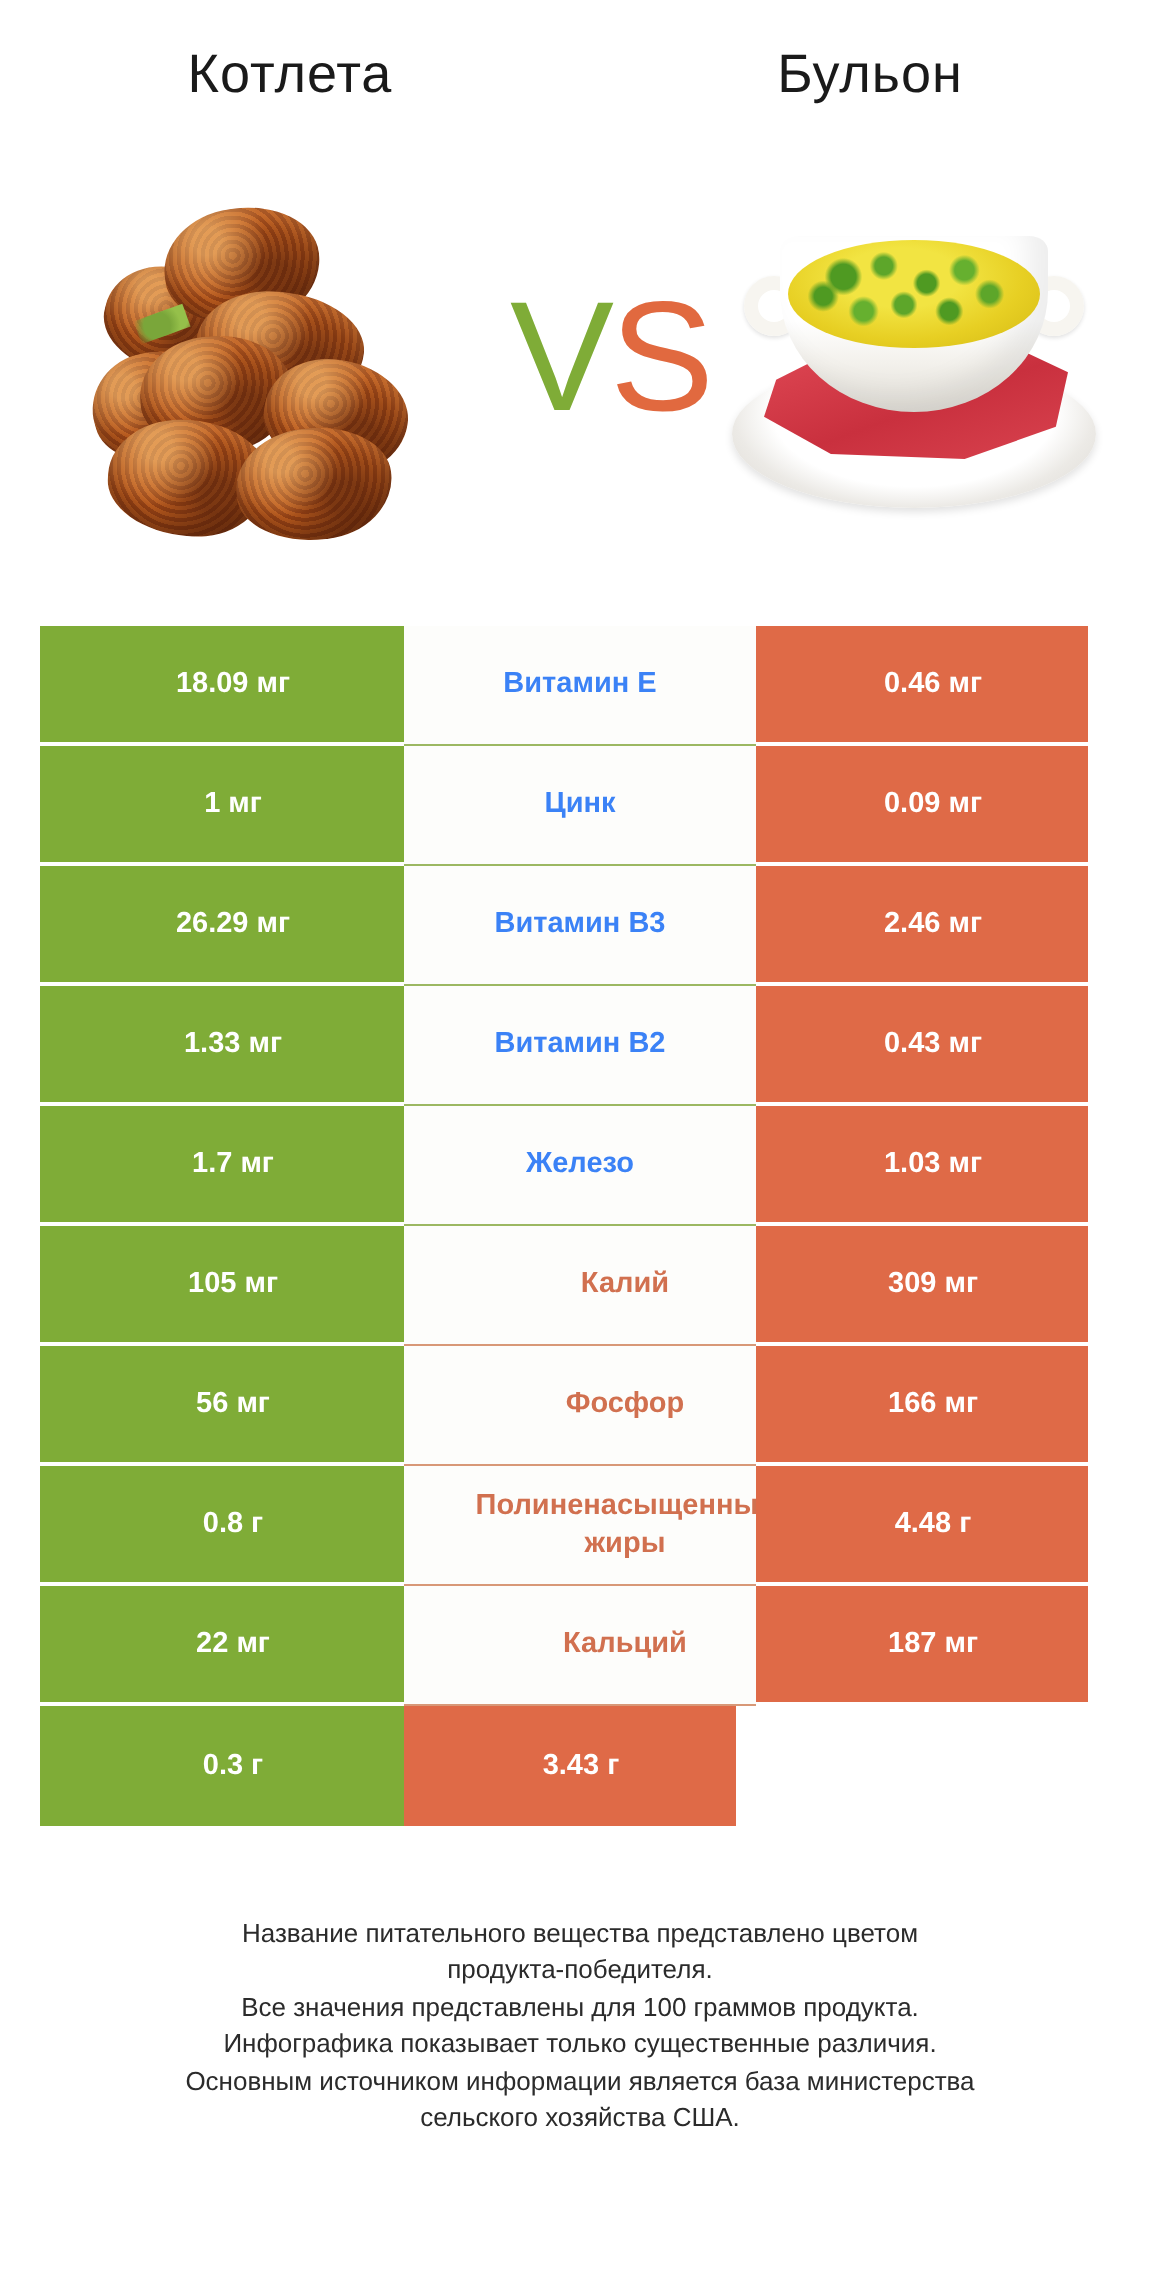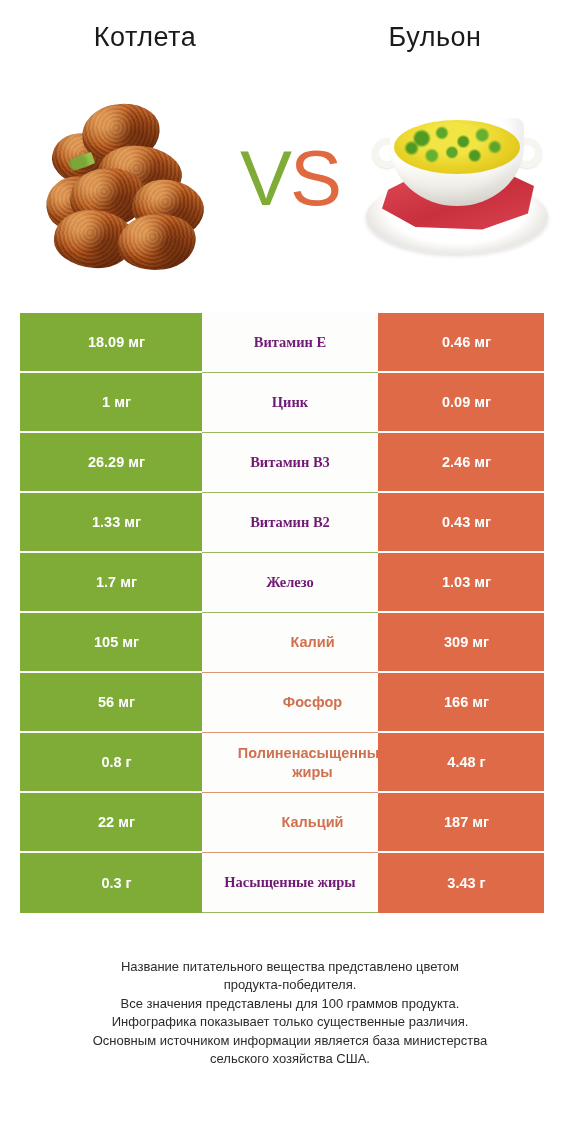--- a/index.html
+++ b/index.html
@@ -61,21 +61,21 @@
 
   .vs {
     position: absolute;
     left: 225px;
     top: 50px;
     width: 130px;
     height: 100px;
     font-size: 78px;
     font-weight: 400;
     letter-spacing: -2px;
-    text-align: center;
+    text-align: right;
     line-height: 100px;
     font-family: "Liberation Sans", sans-serif;
   }
   .vs .v { color: #7fac37; }
   .vs .s { color: #e1693f; }
 
   
   .cutlets { position: relative; width: 162px; height: 172px; }
   .cutlet {
     position: absolute;
@@ -198,21 +198,21 @@
   }
   .cell-mid {
     width: 176px;
     background: #fdfdfb;
     font-weight: 700;
     line-height: 1.25;
     padding: 0 2px;
     white-space: nowrap;
   }
   .cell-mid.wrap { white-space: normal; }
-  .cell-mid.win-left  { color: #701a75; border-bottom: 1px solid #9cb862; font-family: Liberation Serif, serif; }
+  .cell-mid.win-left  { color: #3b82f6; border-bottom: 1px solid #9cb862; }
   .cell-mid.win-right { color: #d1704f; border-bottom: 1px solid #d89877; padding-left: 47px; }
 
   .row:last-child .cell-left,
   .row:last-child .cell-right { border-bottom: none; }
 
   
   .footer {
     position: absolute;
     left: 20px;
     top: 958px;
@@ -320,21 +320,20 @@
     </div>
 
     <div class="row">
       <div class="cell cell-left">22 мг</div>
       <div class="cell cell-mid win-right">Кальций</div>
       <div class="cell cell-right">187 мг</div>
     </div>
 
     <div class="row">
       <div class="cell cell-left">0.3 г</div>
-      <div class="cell cell-mid wrap win-left">Насыщенные жиры</div>
       <div class="cell cell-right">3.43 г</div>
     </div>
 
   </div>
 
   <div class="footer">
     <div>Название питательного вещества представлено цветом</div>
     <div>продукта-победителя.</div>
     <div><span>Все значения представлены для </span><b>100</b><span> граммов продукта.</span></div>
     <div>Инфографика показывает только существенные различия.</div>

